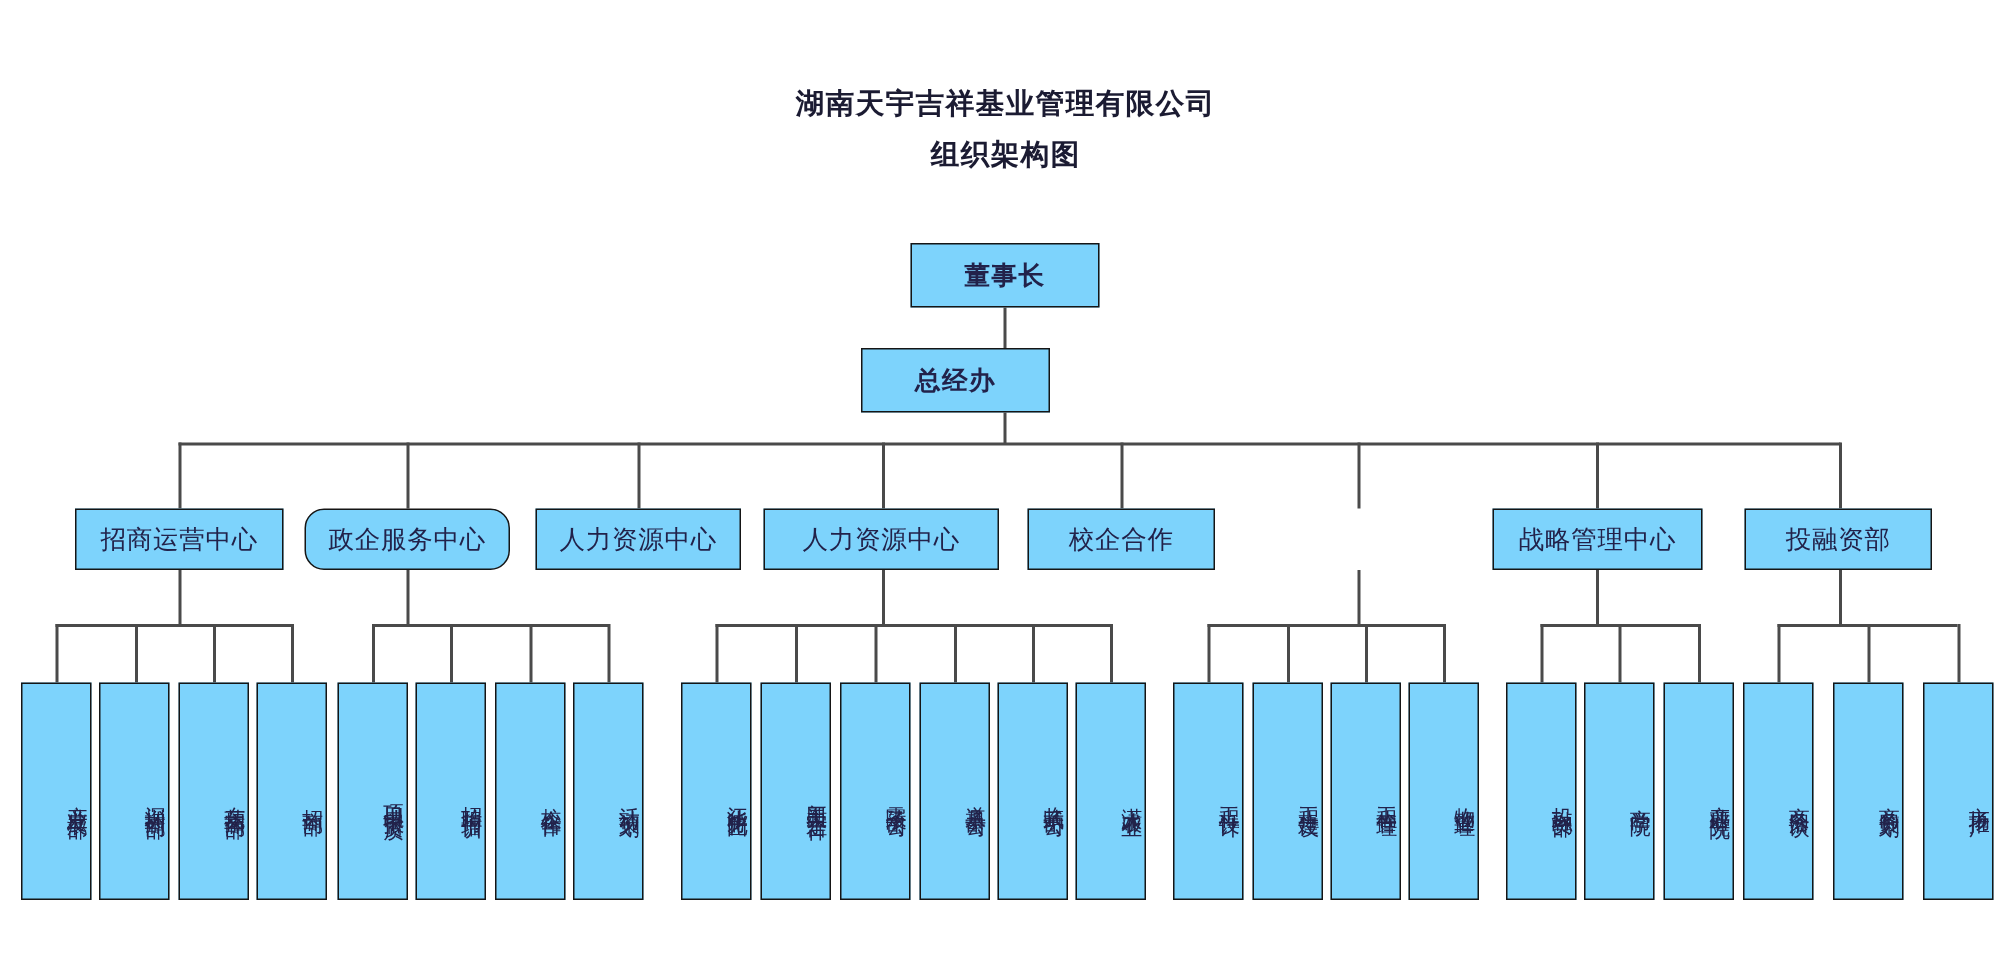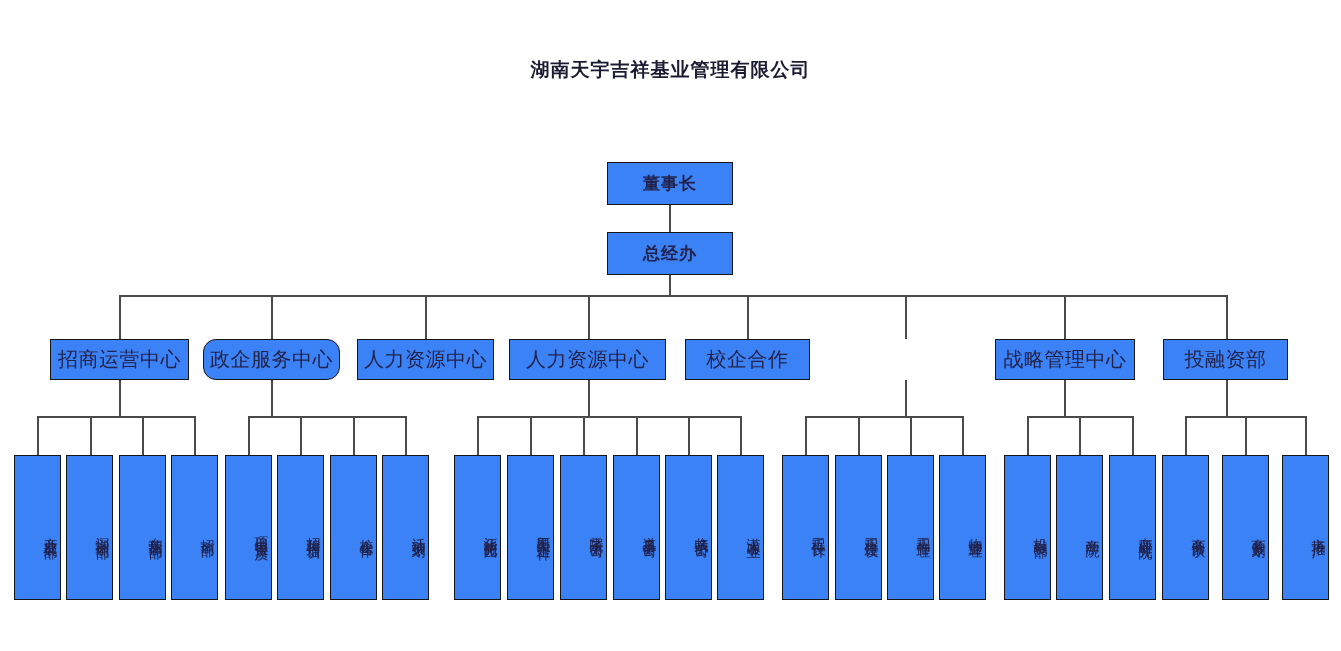--- a/index.html
+++ b/index.html
@@ -30,33 +30,33 @@
     font-size: 19px;
     font-weight: bold;
     letter-spacing: 1px;
     line-height: 34px;
     color: #1b1b32;
   }
   .node {
     position: absolute;
     box-sizing: border-box;
     border: 1.3px solid #151515;
-    background: #3b82f6;
+    background: #7dd3fc;
     display: flex;
     align-items: center;
     justify-content: center;
     color: #22224a;
   }
   .node-top {
     font-size: 17px;
     font-weight: bold;
     letter-spacing: 1px;
   }
   .node-center {
-    font-size: 20px;
+    font-size: 17px;
     letter-spacing: 0.5px;
   }
   .node-leaf {
     font-size: 14px;
     writing-mode: vertical-rl;
     text-orientation: upright;
     letter-spacing: 2px;
     padding-top: 6px;
     align-items: flex-start;
   }
@@ -67,27 +67,28 @@
   .conn-v { width: 1.6px; }
   .conn-h { height: 1.6px; }
 </style>
 </head>
 <body>
 
 <div id="chart-root">
 
   <div class="title-block">
     <div class="title-line">湖南天宇吉祥基业管理有限公司</div>
+    <div class="title-line">组织架构图</div>
   </div>
 
   <div class="node node-top" style="left:607px; top:162px; width:126px; height:43px;">董事长</div>
 
   <div class="conn conn-v" style="left:669px; top:205px; height:27px;"></div>
 
-  <div class="node node-top" style="left:607px; top:232px; width:126px; height:43px;">总经办</div>
+  <div class="node node-top" style="left:574px; top:232px; width:126px; height:43px;">总经办</div>
 
   <div class="conn conn-v" style="left:669px; top:275px; height:21px;"></div>
 
   <div class="conn conn-h" style="left:119px; top:295px; width:1108px;"></div>
 
   <div class="conn conn-v" style="left:119px; top:295px; height:44px;"></div>
   <div class="conn conn-v" style="left:271px; top:295px; height:44px;"></div>
   <div class="conn conn-v" style="left:425px; top:295px; height:44px;"></div>
   <div class="conn conn-v" style="left:588px; top:295px; height:44px;"></div>
   <div class="conn conn-v" style="left:747px; top:295px; height:44px;"></div>

